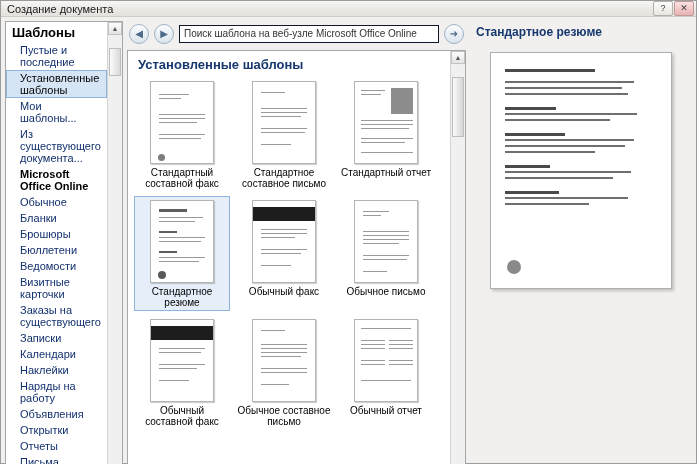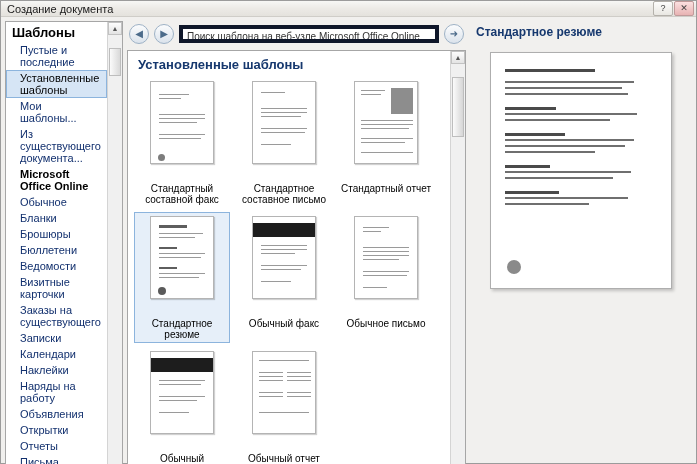--- a/index.html
+++ b/index.html
@@ -158,21 +158,21 @@
     background: linear-gradient(to bottom, #fbfcfd, #dbe3ec);
     color: #4c6b8a;
     font-size: 10px;
     line-height: 18px;
     text-align: center;
     box-sizing: border-box;
   }
   .searchfield {
     flex: 1;
     height: 18px;
-    border: 4px solid #0f172a;
+    border: 1px solid #0f172a;
     background: #ffffff;
     font-size: 10px;
     padding: 0 4px;
     color: #333;
     line-height: 16px;
     box-sizing: border-box;
     white-space: nowrap;
     overflow: hidden;
   }
   .gobtn {
@@ -213,21 +213,20 @@
     gap: 4px 6px;
   }
   .tile {
     width: 96px;
     display: flex;
     flex-direction: column;
     align-items: center;
     padding: 3px 2px 2px 2px;
     box-sizing: border-box;
     border: 1px solid transparent;
-    gap: 16px;
   }
   .tile.selected {
     border: 1px solid #8cb4dd;
     background: #e6eff9;
   }
   .thumb {
     width: 64px;
     height: 83px;
     background: #ffffff;
     border: 1px solid #b4b4b4;
@@ -464,20 +463,33 @@
                 <div class="hdrbar" style="left:0;top:6px;width:64px;height:14px;"></div>
                 <div class="ln" style="left:8px;top:28px;width:46px;"></div>
                 <div class="ln" style="left:8px;top:32px;width:42px;"></div>
                 <div class="ln" style="left:8px;top:44px;width:46px;"></div>
                 <div class="ln" style="left:8px;top:48px;width:38px;"></div>
                 <div class="ln" style="left:8px;top:60px;width:30px;"></div>
               </div>
               <div class="tlabel">Обычный составной факс</div>
             </div>
 
+            <div class="tile">
+              <div class="thumb">
+                <div class="ln" style="left:8px;top:10px;width:24px;"></div>
+                <div class="ln" style="left:8px;top:24px;width:46px;"></div>
+                <div class="ln" style="left:8px;top:28px;width:46px;"></div>
+                <div class="ln" style="left:8px;top:32px;width:46px;"></div>
+                <div class="ln" style="left:8px;top:36px;width:40px;"></div>
+                <div class="ln" style="left:8px;top:48px;width:46px;"></div>
+                <div class="ln" style="left:8px;top:52px;width:46px;"></div>
+                <div class="ln" style="left:8px;top:64px;width:28px;"></div>
+              </div>
+              <div class="tlabel">Обычное составное письмо</div>
+            </div>
 
             <div class="tile">
               <div class="thumb">
                 <div class="ln" style="left:6px;top:8px;width:50px;"></div>
                 <div class="ln" style="left:6px;top:20px;width:24px;"></div>
                 <div class="ln" style="left:34px;top:20px;width:24px;"></div>
                 <div class="ln" style="left:6px;top:24px;width:24px;"></div>
                 <div class="ln" style="left:34px;top:24px;width:24px;"></div>
                 <div class="ln" style="left:6px;top:28px;width:24px;"></div>
                 <div class="ln" style="left:34px;top:28px;width:24px;"></div>

